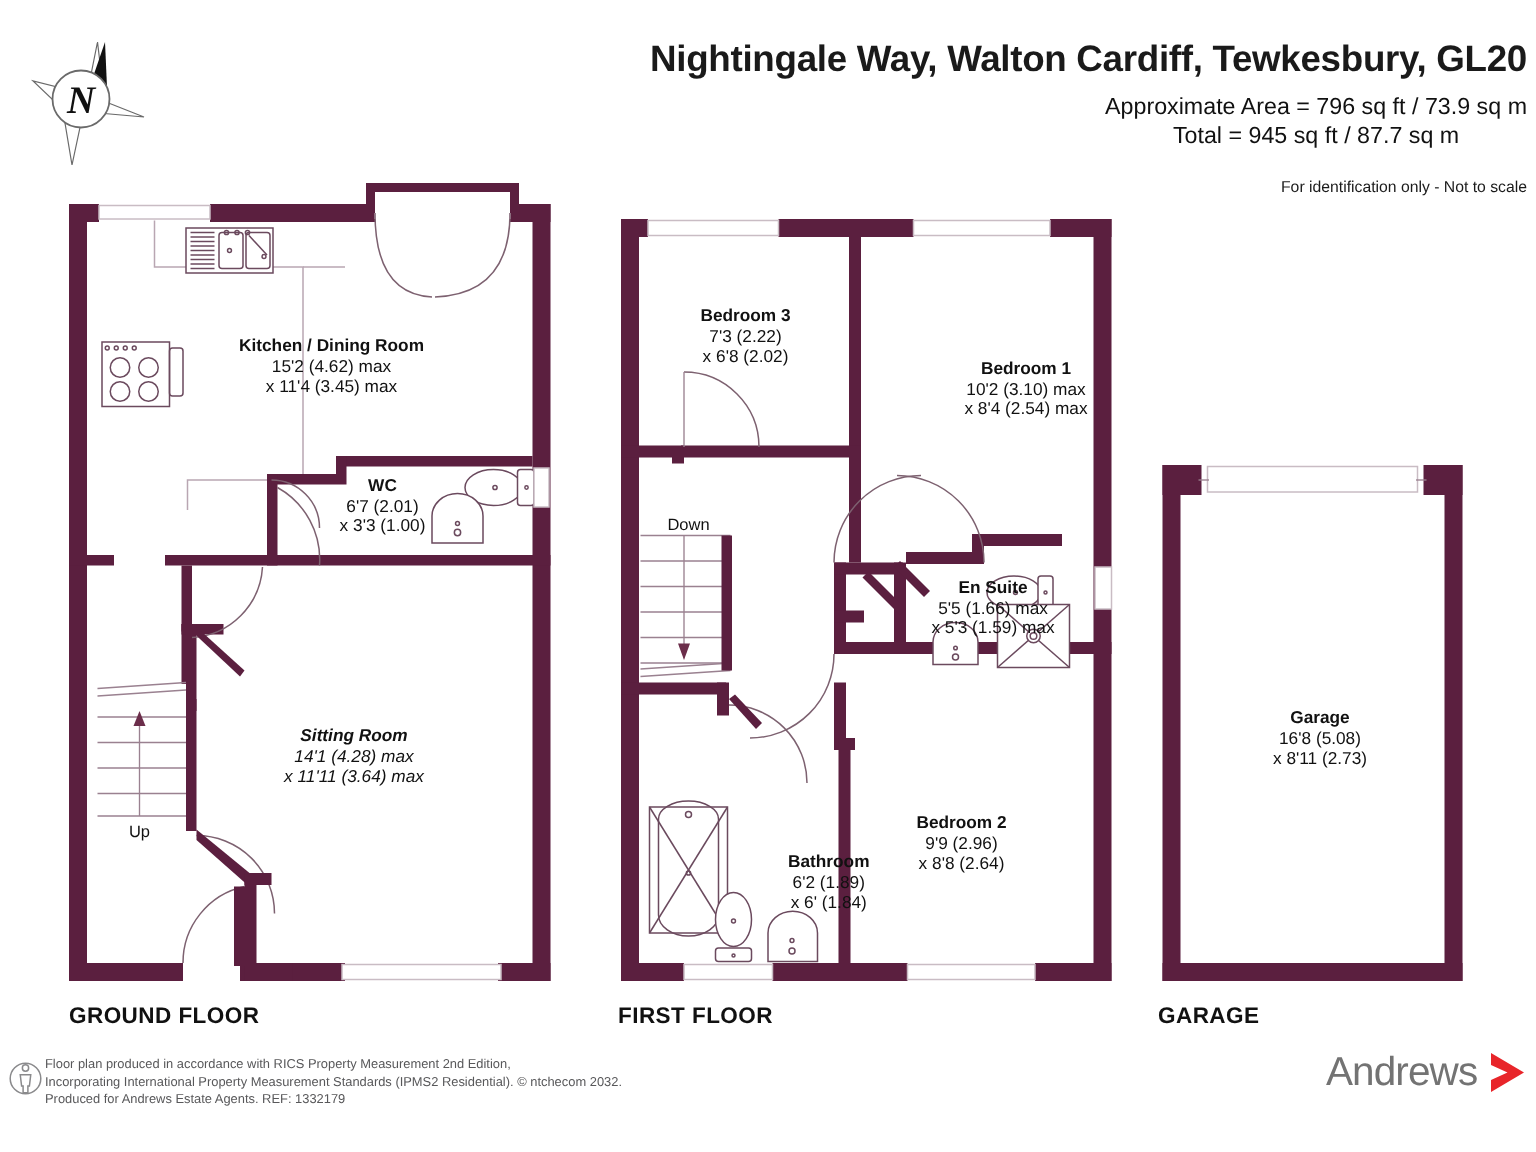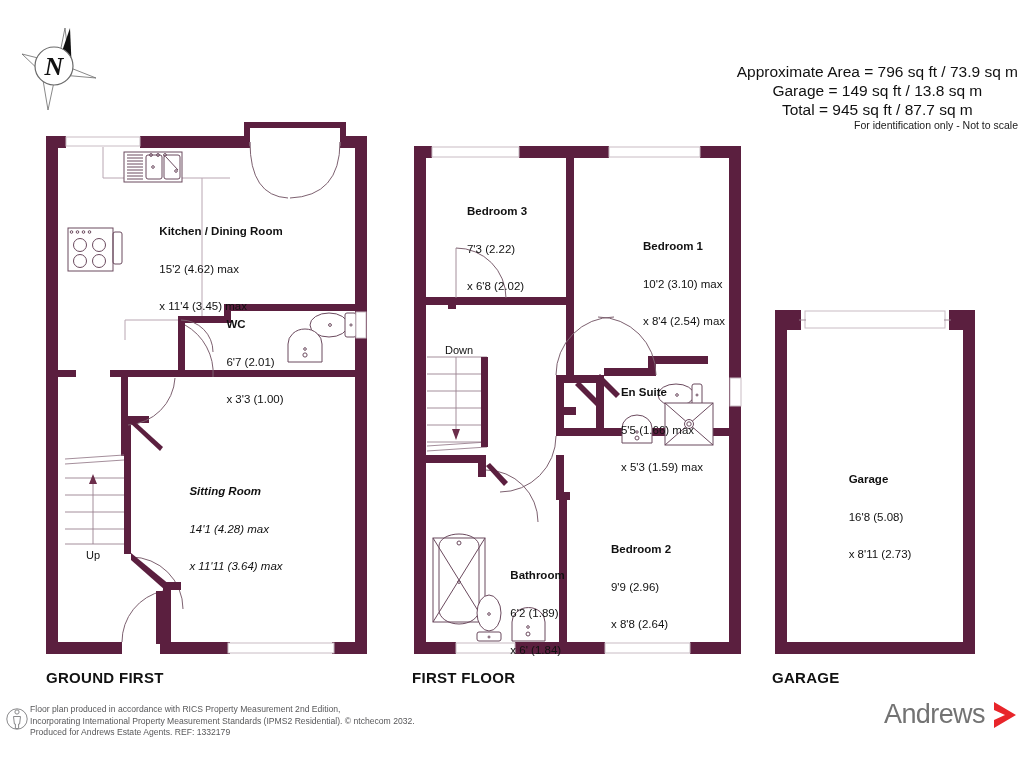--- a/index.html
+++ b/index.html
@@ -66,35 +66,35 @@
     position: absolute;
     left: 0; top: 0;
     width: 1024px;
     height: 768px;
     pointer-events: none;
   }
 
   
   .room-label {
     position: absolute;
+    text-align: center;
     line-height: 13.5px;
     white-space: nowrap;
     transform: translateX(-50%);
   }
   .room-label .rl-name {
     display: block;
     font-size: 11.5px;
     font-weight: bold;
     color: #111;
   }
   .room-label .rl-dim {
     display: block;
     font-size: 11.5px;
     color: #111;
-    margin-top: 24px;
   }
 
   .stair-label {
     position: absolute;
     font-size: 11px;
     font-weight: normal;
     color: #111;
     transform: translateX(-50%);
   }
 
@@ -154,24 +154,24 @@
         <polygon points="50,45 34,56 40,92"></polygon>
         <polygon points="50,45 57,10 62,52"></polygon>
       </g>
 
       <polygon points="50,45 62,10 64,55" fill="#111111"></polygon>
       <circle cx="46" cy="48" r="19" fill="#ffffff" stroke="#6a6a6a" stroke-width="1.2"></circle>
       <text x="46" y="57" font-family="'Liberation Serif', serif" font-size="26" font-weight="bold" font-style="italic" text-anchor="middle" fill="#111111">N</text>
     </svg>
   </div>
 
+  <div id="plan-title">Nightingale Way, Walton Cardiff, Tewkesbury, GL20</div>
 
   <div id="area-block">
     <div>Approximate Area = 796 sq ft / 73.9 sq m</div>
-    <div>Garage = 149 sq ft / 13.8 sq m</div>
     <div>Total = 945 sq ft / 87.7 sq m</div>
   </div>
 
   <div id="area-note">For identification only - Not to scale</div>
 </div>
 
 <svg id="plan-canvas" viewBox="0 0 1024 768" width="1024" height="768">
 
   <defs>
     <style>
@@ -494,35 +494,35 @@
   <span class="rl-dim">5'5 (1.66) max</span>
   <span class="rl-dim">x 5'3 (1.59) max</span>
 </div>
 
 <div class="room-label" style="left:641px; top:543px;">
   <span class="rl-name">Bedroom 2</span>
   <span class="rl-dim">9'9 (2.96)</span>
   <span class="rl-dim">x 8'8 (2.64)</span>
 </div>
 
-<div class="room-label" style="left:514px; top:569px;padding-left:47px;">
+<div class="room-label" style="left:529px; top:569px;padding-left:47px;">
   <span class="rl-name">Bathroom</span>
   <span class="rl-dim">6'2 (1.89)</span>
   <span class="rl-dim">x 6' (1.84)</span>
 </div>
 
 <div class="stair-label" style="left:459px; top:344px;">Down</div>
 
 <div class="room-label" style="left:880px; top:473px;">
   <span class="rl-name">Garage</span>
   <span class="rl-dim">16'8 (5.08)</span>
   <span class="rl-dim">x 8'11 (2.73)</span>
 </div>
 
-<div class="floor-title" style="left:46px; top:669px;">GROUND FIRST</div>
+<div class="floor-title" style="left:46px; top:669px;">GROUND FLOOR</div>
 <div class="floor-title" style="left:412px; top:669px;">FIRST FLOOR</div>
 <div class="floor-title" style="left:772px; top:669px;">GARAGE</div>
 
 <svg id="footer-person-icon" viewBox="0 0 22 34">
   <circle cx="11" cy="17" r="10.2" fill="none" stroke="#8a8a8c" stroke-width="1"></circle>
   <circle cx="11" cy="10" r="2.1" fill="none" stroke="#8a8a8c" stroke-width="1"></circle>
   <path d="M 7.5 14.5 L 14.5 14.5 L 13.6 22 L 12.6 22 L 12.6 26.5 L 9.4 26.5 L 9.4 22 L 8.4 22 Z" fill="none" stroke="#8a8a8c" stroke-width="1"></path>
 </svg>
 
 <div id="footer-disclaimer">

